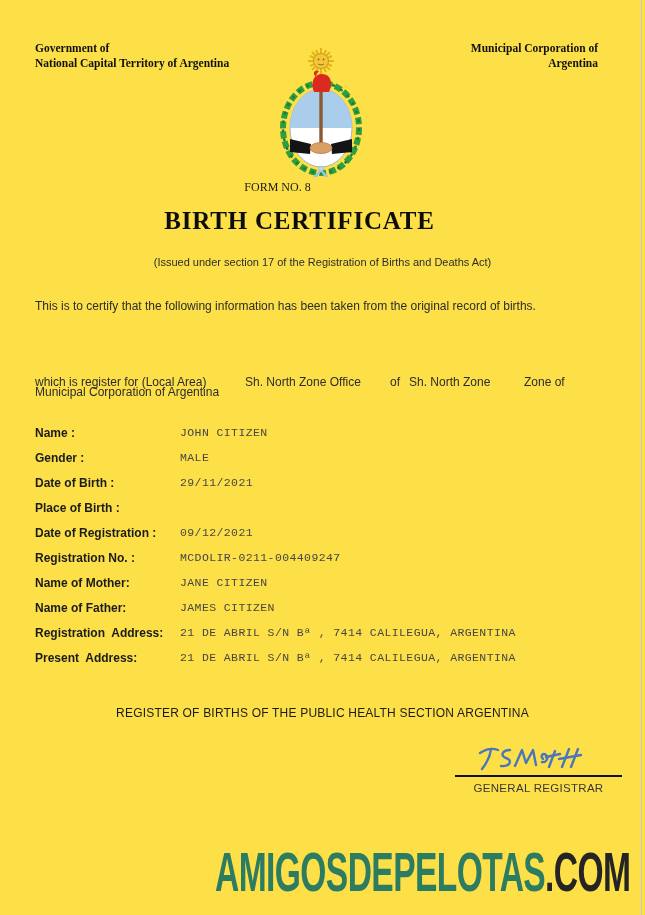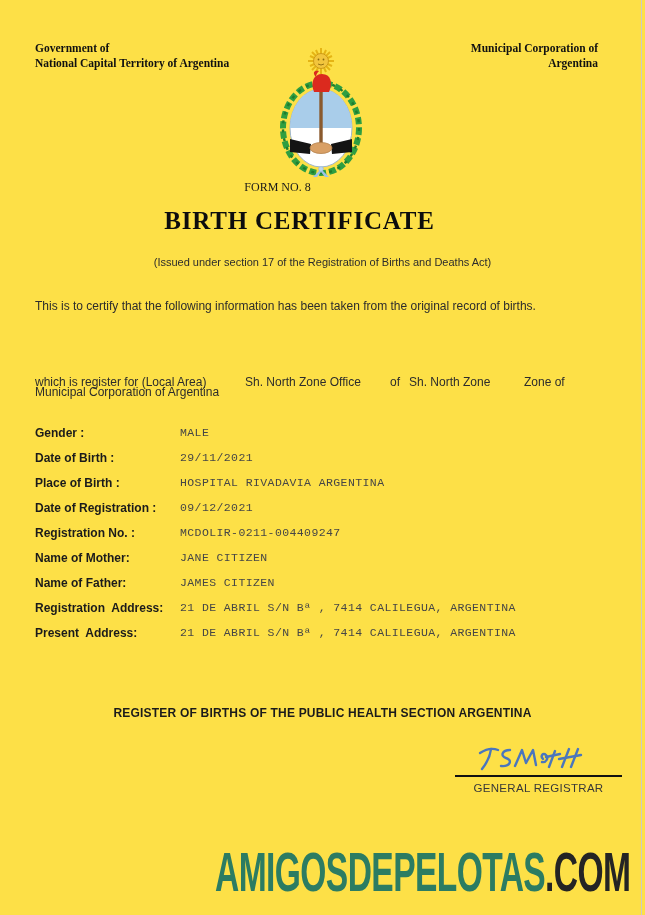--- a/index.html
+++ b/index.html
@@ -58,21 +58,21 @@
     white-space:pre;
   }
   .field-value {
     font-family:"Liberation Mono", monospace; font-size:11.5px; color:#464646;
     letter-spacing:0.4px; white-space:pre;
   }
 
   
   .register-line {
     position:absolute; left:0; top:706px; width:645px; text-align:center;
-    font-weight:bold; font-size:12px; color:#1b1b1b; letter-spacing:0.2px;
+    font-weight:normal; font-size:12px; color:#1b1b1b; letter-spacing:0.2px;
   }
   .signature-block { position:absolute; left:455px; top:744px; width:167px; }
   .signature-scrawl { position:absolute; left:22px; top:0; width:106px; height:30px; }
   .signature-line { position:absolute; left:0; top:31px; width:167px; height:1.5px; background:#111; }
   .registrar-title {
     position:absolute; left:0; top:38px; width:167px; text-align:center;
     font-size:11.5px; color:#383838; letter-spacing:0.3px;
   }
 
   
@@ -142,30 +142,33 @@
     <span class="pos-prefix">which is register for (Local Area)</span>
     <span class="pos-office">Sh. North Zone Office</span>
     <span class="pos-of">of</span>
     <span class="pos-zone">Sh. North Zone</span>
     <span class="pos-zoneof">Zone of</span>
   </div>
   <div class="intro-line3">Municipal Corporation of Argentina</div>
 
   <div class="fields">
     <div class="field-row">
+      <span class="field-label">Name :</span>
+      <span class="field-value">JOHN CITIZEN</span>
+    </div>
+    <div class="field-row">
       <span class="field-label">Gender :</span>
       <span class="field-value">MALE</span>
     </div>
     <div class="field-row">
       <span class="field-label">Date of Birth :</span>
       <span class="field-value">29/11/2021</span>
     </div>
     <div class="field-row">
       <span class="field-label">Place of Birth :</span>
-      <span class="field-value">HOSPITAL RIVADAVIA ARGENTINA</span>
     </div>
     <div class="field-row">
       <span class="field-label">Date of Registration :</span>
       <span class="field-value">09/12/2021</span>
     </div>
     <div class="field-row">
       <span class="field-label">Registration No. :</span>
       <span class="field-value">MCDOLIR-0211-004409247</span>
     </div>
     <div class="field-row">

